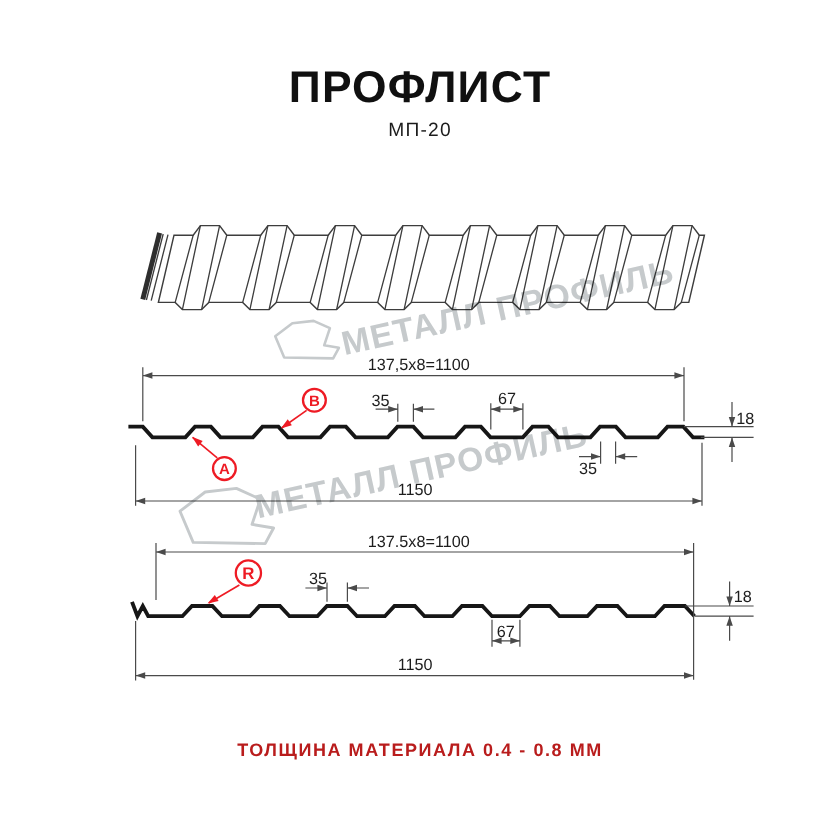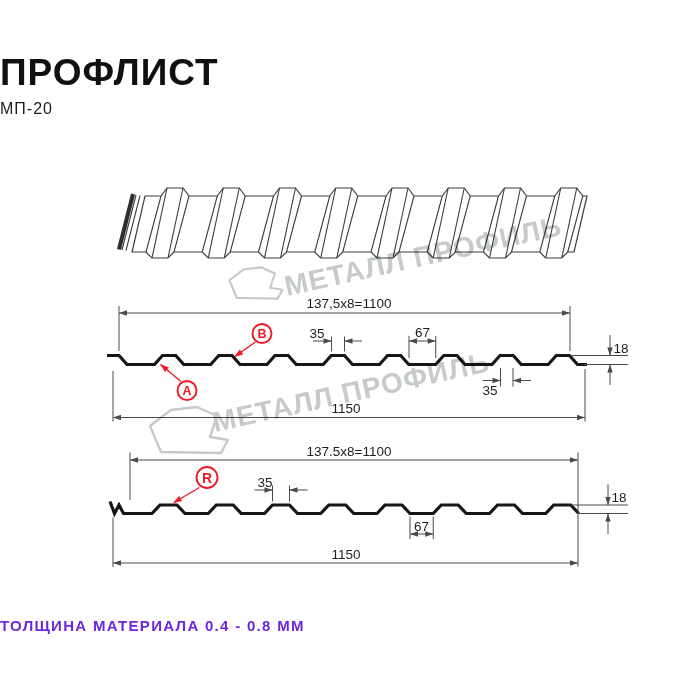--- a/index.html
+++ b/index.html
@@ -1,21 +1,21 @@
 <!DOCTYPE html>
 <html style="--accent-red: #ee1b24; --watermark-gray: #c6cacc; --line-dark: #161616; --dim-line: #4a4a4a;"><head>
 <meta charset="utf-8">
 <style>
   html,body{margin:0;padding:0}
   body{width:700px;height:700px;background:#ffffff;position:relative;overflow:hidden;
        font-family:"Liberation Sans",sans-serif}
-  .abs{position:absolute;left:0;width:700px;text-align:left}
+  .abs{position:absolute;left:0;width:700px;text-align:center}
   #title{top:52px;font-size:37px;font-weight:bold;letter-spacing:1px;color:#101010}
   #subtitle{top:100px;font-size:16px;font-weight:normal;letter-spacing:1px;color:#1c1c1c}
-  #footer{top:617px;font-size:15px;font-weight:bold;letter-spacing:1.3px;color:#6d28d9}
+  #footer{top:617px;font-size:15px;font-weight:bold;letter-spacing:1.3px;color:#b91c1c}
   #drawing{position:absolute;top:0;left:0}
   .thin{stroke:var(--dim-line,#4a4a4a);stroke-width:1;fill:none}
   .head{fill:var(--dim-line,#4a4a4a);stroke:none}
   .dimtext{font-size:13.5px;fill:#1d1d1d}
   .thick{stroke:var(--line-dark,#161616);stroke-width:3.2;fill:none}
   .sheetfill{stroke:#3d3d3d;stroke-width:1.2;fill:#ffffff}
   .sheetline{stroke:#3d3d3d;stroke-width:1.1;fill:none}
   .sheetdark{fill:#2e2e2e;stroke:none}
   .wm{mix-blend-mode:multiply}
   .wmtext{font-size:28px;font-weight:bold;letter-spacing:1px;fill:var(--watermark-gray,#c6cacc)}

